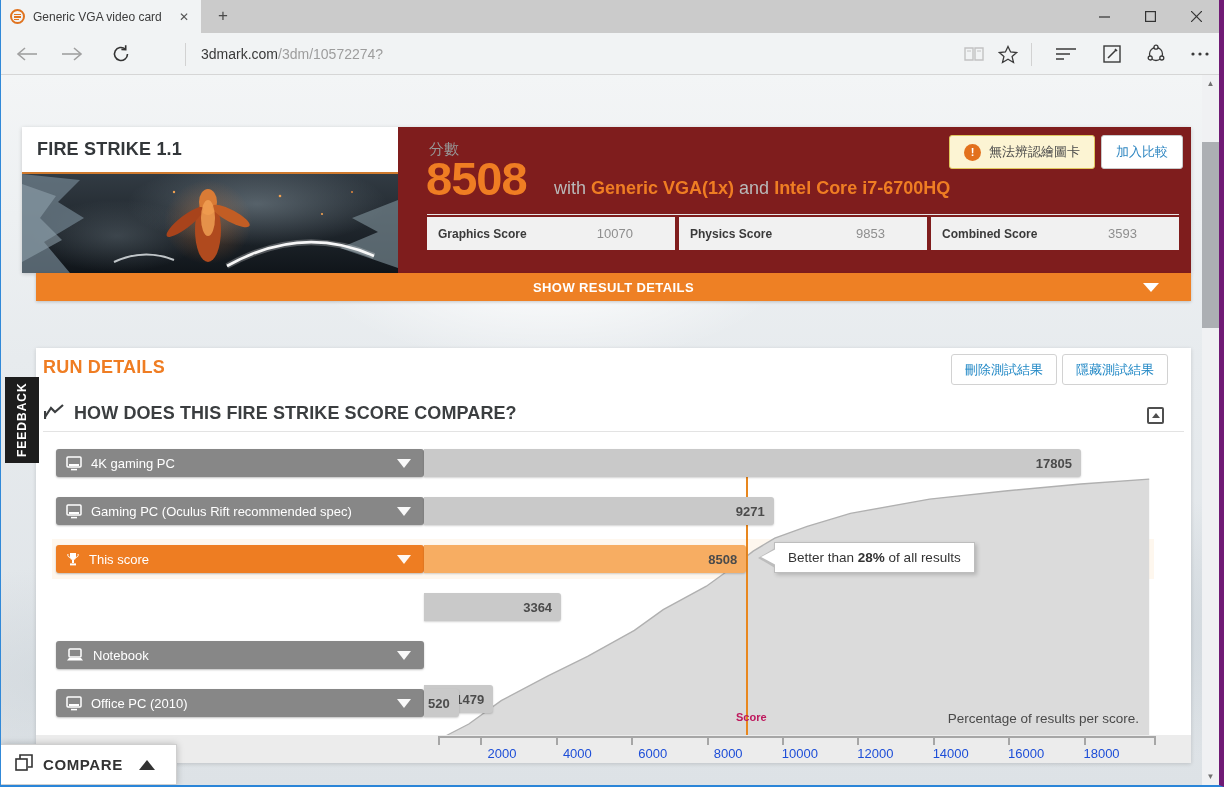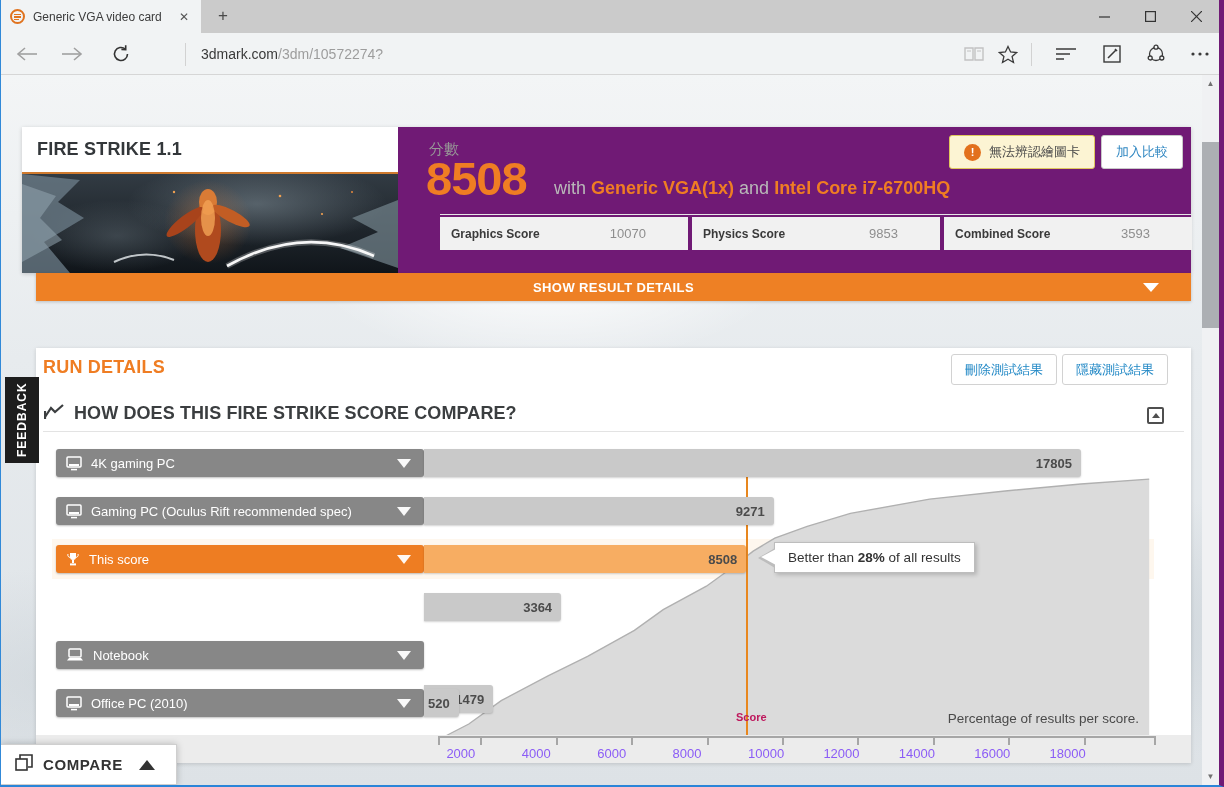--- a/index.html
+++ b/index.html
@@ -33,34 +33,34 @@
       radial-gradient(ellipse 300px 160px at 5% 85%, rgba(200,208,214,.5), rgba(200,208,214,0) 70%),
       linear-gradient(180deg,#f3f5f6 0%,#e7ebee 40%,#dde2e6 100%);}
 
   
   .scroll{position:absolute;right:0;top:75px;bottom:0;width:17px;background:#f0f1f3;}
   .scroll .arr{position:absolute;left:0;width:17px;height:17px;display:flex;align-items:center;justify-content:center;font-size:8px;color:#707070;}
   .scroll .arr.up{top:0;}.scroll .arr.down{bottom:0;}
   .scroll .thumb{position:absolute;left:0;top:67px;width:17px;height:186px;background:#acafb3;}
 
   
-  .header-band{position:absolute;left:21px;top:127px;width:1169px;height:146px;background:#701a75;box-shadow:0 1px 4px rgba(0,0,0,.18);}
+  .header-band{position:absolute;left:21px;top:127px;width:1169px;height:146px;background:#7f1d1d;box-shadow:0 1px 4px rgba(0,0,0,.18);}
   .fs-card{position:absolute;left:0px;top:0px;width:376px;height:146px;background:#fff;}
   .fs-title{position:absolute;left:15px;top:12px;font-size:18px;font-weight:bold;color:#33373a;letter-spacing:.2px;}
   .fs-img{position:absolute;left:0;top:45px;width:376px;height:101px;border-top:2px solid #cf7a2e;}
   .score-label{position:absolute;left:407px;top:13px;font-size:15px;color:#979797;}
   .score-big{position:absolute;left:404px;top:24px;font-size:47px;font-weight:bold;color:#ef7d23;letter-spacing:-1px;}
   .score-with{position:absolute;left:532px;top:51px;font-size:18px;color:#b9b9b9;}
   .score-with b{color:#ef7d23;font-weight:bold;}
   .warn-btn{position:absolute;left:927px;top:8px;height:34px;background:#fcf4d3;border:1px solid #dfc75d;border-radius:3px;
             display:flex;align-items:center;gap:8px;padding:0 14px;font-size:13px;color:#4a4a4a;}
   .warn-ico{width:17px;height:17px;border-radius:50%;background:#e2711d;color:#fff;font-size:11px;font-weight:bold;display:flex;align-items:center;justify-content:center;}
   .addcmp-btn{position:absolute;left:1079px;top:8px;height:34px;background:#fff;border:1px solid #c9c9c9;border-radius:3px;
             display:flex;align-items:center;padding:0 14px;font-size:13px;color:#2e86c1;}
-  .subscores{position:absolute;left:418px;top:87px;width:752px;display:flex;gap:4px;border-top:1px solid #e6e6e6;padding-top:2px;}
+  .subscores{position:absolute;left:405px;top:87px;width:752px;display:flex;gap:4px;border-top:1px solid #e6e6e6;padding-top:2px;}
   .subcell{flex:1;height:33px;background:#f1f1f1;display:flex;align-items:center;justify-content:space-between;padding:0 42px 0 11px;}
   .subcell .sl{font-size:12px;font-weight:bold;color:#3a3a3a;}
   .subcell .sv{font-size:13px;color:#8e8e8e;}
 
   .banner{position:absolute;left:35px;top:273px;width:1155px;height:28px;background:#ee8024;display:flex;align-items:center;justify-content:center;
           color:#fff;font-size:13px;font-weight:bold;letter-spacing:.4px;box-shadow:0 1px 3px rgba(0,0,0,.2);}
   .banner .chev{position:absolute;right:32px;top:10px;width:0;height:0;border-left:8px solid transparent;border-right:8px solid transparent;border-top:9px solid #fff;}
 
   
   .panel{position:absolute;left:35px;top:348px;width:1155px;height:415px;background:#fff;box-shadow:0 1px 4px rgba(0,0,0,.15);}
@@ -75,21 +75,21 @@
 
   
   .hlband{position:absolute;left:16px;top:191px;width:1102px;height:40px;background:rgba(250,195,135,.14);z-index:1;}
   .curve{position:absolute;left:390px;top:125px;z-index:2;}
   .marker{position:absolute;top:128px;width:2px;height:260px;background:#e8871e;z-index:3;}
   .axis-strip{position:absolute;left:0;right:0;top:387px;height:28px;background:#ececec;z-index:4;}
   .axis-line{position:absolute;left:402px;top:388px;width:718px;height:2px;background:#a6a6a6;z-index:4;}
   .cap{position:absolute;top:388px;width:2px;height:9px;background:#a6a6a6;z-index:4;}
   .tick{position:absolute;top:389px;z-index:4;}
   .tick i{position:absolute;left:-1px;top:0;width:2px;height:8px;background:#a6a6a6;display:block;}
-  .tick span{position:absolute;top:9px;left:-35px;width:70px;text-align:left;font-size:13px;color:#8b5cf6;}
+  .tick span{position:absolute;top:9px;left:-35px;width:70px;text-align:right;font-size:13px;color:#1d4ed8;}
   .xlab{position:absolute;top:363px;width:100px;text-align:center;font-size:11px;font-weight:bold;color:#be185d;z-index:4;}
   .pctlab{position:absolute;right:52px;top:363px;font-size:13.5px;color:#4a4a4a;z-index:4;}
 
   .crow{position:absolute;left:0;width:1155px;height:28px;z-index:5;}
   .clabel{position:absolute;left:20px;width:368px;height:28px;background:#878787;border-radius:3px;display:flex;align-items:center;gap:9px;padding:0 10px;box-shadow:0 1px 2px rgba(0,0,0,.25);}
   .clabel .lt{flex:1;font-size:13px;color:#fff;white-space:nowrap;overflow:hidden;}
   .clabel .caret{width:0;height:0;border-left:7px solid transparent;border-right:7px solid transparent;border-top:9px solid rgba(255,255,255,.95);margin-right:3px;}
   .cbar{position:absolute;left:388px;height:28px;background:#c9c9c9;border-radius:0 3px 3px 0;display:flex;align-items:center;justify-content:flex-end;padding-right:9px;box-shadow:0 1px 2px rgba(0,0,0,.18);}
   .cbar span{font-size:13px;font-weight:bold;color:#4b4b4b;}
   .crow.orange .clabel{background:#ee7d22;}

